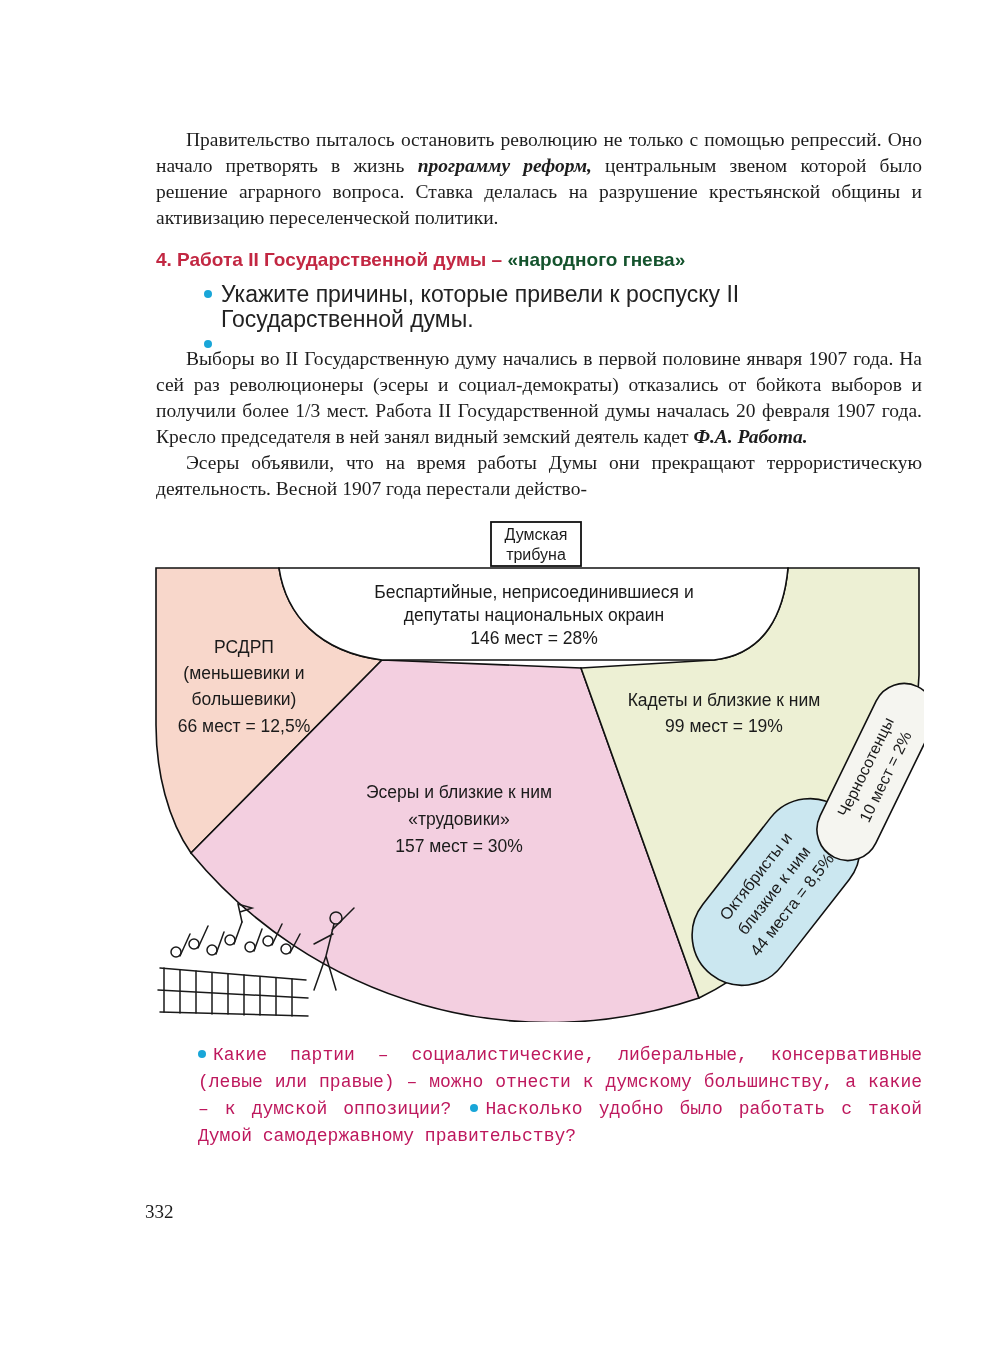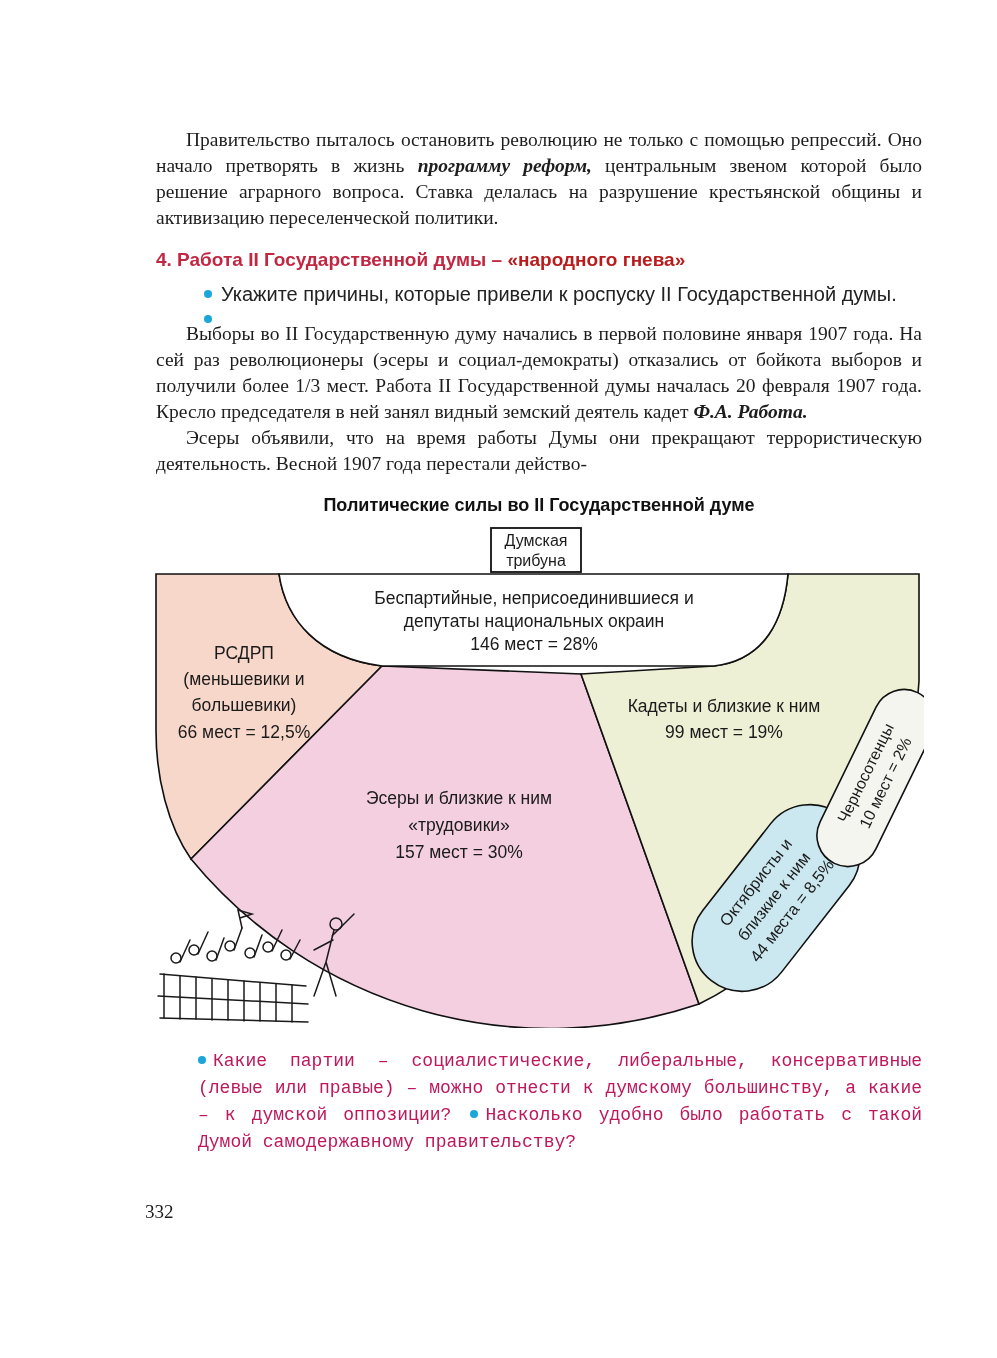--- a/index.html
+++ b/index.html
@@ -9,24 +9,24 @@
     background:#ffffff; overflow:hidden;
     font-family:"Liberation Serif", serif; color:#1d1d1d;
   }
   .content { position:absolute; left:156px; top:110px; width:766px;margin-top:17px; }
   p.body { font-size:19.5px; line-height:26px; text-align:justify; text-indent:30px; }
   .section-heading {
     font-family:"Liberation Sans", sans-serif; font-size:19px; font-weight:bold;
     margin:17px 0 10px 0; line-height:24px;
   }
   .heading-main { color:#c22742;text-align:center; }
-  .heading-accent { color:#b91c1c; }
+  .heading-accent { color:#14532d; }
   ul.tasks {
     list-style:none; margin:0 0 14px 48px;
-    font-family:"Liberation Sans", sans-serif; font-size:20px; line-height:25px; color:#222;
+    font-family:"Liberation Sans", sans-serif; font-size:23px; line-height:25px; color:#222;
   }
   ul.tasks li { position:relative; padding-left:17px; }
   .dot { display:inline-block; width:8px; height:8px; border-radius:50%; background:#19a6d8; }
   ul.tasks .dot { position:absolute; left:0; top:8px; }
   .figure { margin-top:18px; }
   .figure-title {
     font-family:"Liberation Sans", sans-serif; font-weight:bold; font-size:18px;
     text-align:center; color:#111; margin-bottom:10px;
   }
   .diagram-wrap { margin-left:-2px; }
@@ -57,21 +57,20 @@
     <ul class="tasks">
       <li><span class="dot"></span><span>Укажите причины, которые привели к роспуску II Государственной думы.</span></li>
       <li><span class="dot"></span></li>
     </ul>
 
     <p class="body"><span>Выборы во II Государственную думу начались в первой половине января 1907 года. На сей раз революционеры (эсеры и социал-демократы) отказались от бойкота выборов и получили более 1/3 мест. Работа II Государственной думы началась 20 февраля 1907 года. Кресло председателя в ней занял видный земский деятель кадет </span><b><i>Ф.А. Работа.</i></b></p>
 
     <p class="body">Эсеры объявили, что на время работы Думы они прекращают террористическую деятельность. Весной 1907 года перестали действо-</p>
 
     <div class="figure">
-      <div class="figure-title">Политические силы во II Государственной думе</div>
       <div class="diagram-wrap">
         <svg width="770" height="502" viewBox="0 0 770 502" xmlns="http://www.w3.org/2000/svg">
 
           <path stroke="#111" stroke-width="1.6" d="M 2,48 L 125,48 C 132,95 165,132 228,140 L 37,333 C 14,300 2,252 2,205 Z" fill="#f8d7cb"></path>
 
           <path stroke="#111" stroke-width="1.6" d="M 228,140 L 427,148 L 545,478 A 465 465 0 0 1 37,333 Z" fill="#f3cfe0"></path>
 
           <path stroke="#111" stroke-width="1.6" d="M 427,148 L 560,140 C 612,134 630,92 634,48 L 765,48 L 765,155 C 760,280 655,425 545,478 Z" fill="#edf0d4"></path>
 
           <path stroke="#111" stroke-width="1.6" d="M 125,48 C 132,95 165,132 228,140 L 560,140 C 612,134 630,92 634,48 Z" fill="#ffffff"></path>

